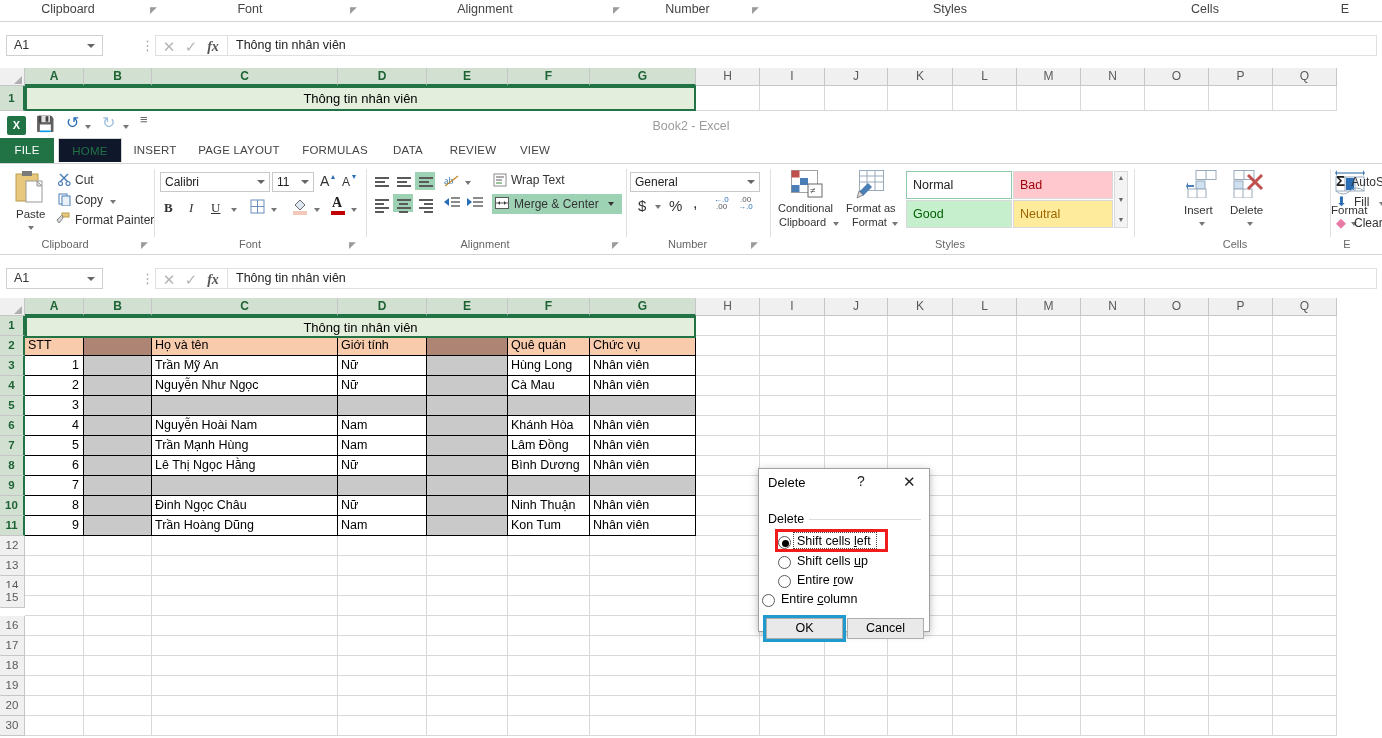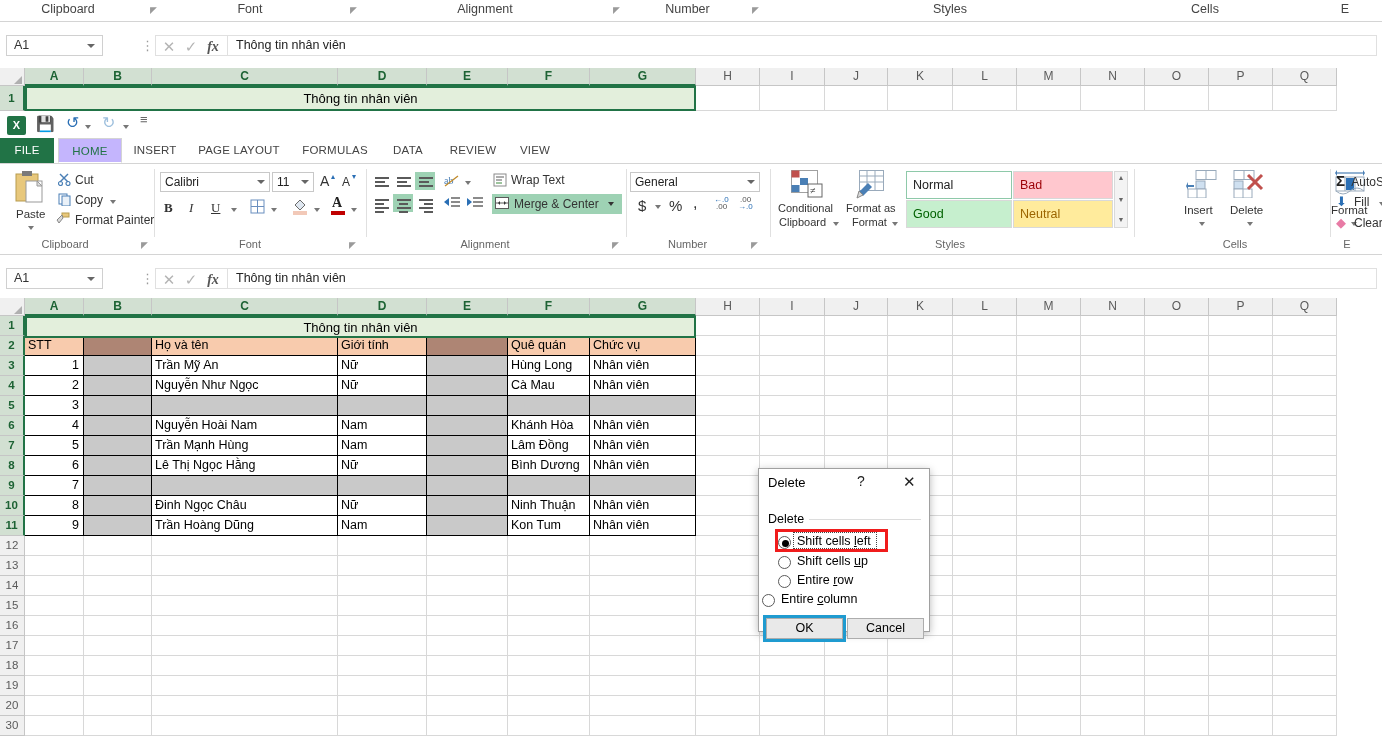--- a/index.html
+++ b/index.html
@@ -83,21 +83,21 @@
   .qat-ic { position:absolute; font-size:15px; color:#7a4f9e; }
   .qat-arrow { position:absolute; font-size:16px; }
   .qat-caret { position:absolute; width:0;height:0;border-left:3px solid transparent;border-right:3px solid transparent;border-top:4px solid #777; }
   .wintitle { position:absolute; width:1382px; text-align:center; font-size:12.5px; color:#9b9b9b; }
 
   
   .tabbar { position:absolute; left:0; width:1382px; height:25px; background:#ffffff; }
   .tab { position:absolute; height:25px; font-size:11.5px; color:#444; text-align:center; line-height:25px;
          letter-spacing:.2px; text-transform:uppercase; }
   .tab.file { background:#217346; color:#fff; font-size:11.5px; }
-  .tab.active { color:#217346; background:#c4b5fd; border:1px solid #d4d4d4; border-bottom:1px solid #fff; }
+  .tab.active { color:#217346; background:#0f172a; border:1px solid #d4d4d4; border-bottom:1px solid #fff; }
 
   .ribbon { position:absolute; left:0; width:1382px; background:#fff;
             border-top:1px solid #d4d4d4; border-bottom:1px solid #d4d4d4; }
   .grp-sep { position:absolute; width:1px; background:#e0e0e0; }
   .grp-lbl { position:absolute; font-size:11px; color:#666; text-align:center; }
   .grp-dia { position:absolute; font-size:9px; color:#9a9a9a; }
 
   .rb-txt { position:absolute; font-size:12px; color:#333; white-space:nowrap; }
   .rb-small { position:absolute; font-size:11.5px; color:#333; white-space:nowrap; }
   .combo { position:absolute; border:1px solid #c8c8c8; background:#fff; font-size:12px;
@@ -214,20 +214,21 @@
     <div class="titlebar" style="height:26px;">
       <div class="xlogo" style="left:7px;top:4px;">
         <span>X</span>
       </div>
       <div class="qat-ic" style="left:36px;top:3px;">💾</div>
       <div class="qat-arrow" style="left:66px;top:1px;color:#2a6fb5;">↺</div>
       <div class="qat-caret" style="left:85px;top:13px;"></div>
       <div class="qat-arrow" style="left:102px;top:1px;color:#9dbfdd;">↻</div>
       <div class="qat-caret" style="left:123px;top:13px;"></div>
       <div class="qat-arrow" style="left:140px;top:0px;color:#666;font-size:13px;">≡</div>
+      <div class="wintitle" style="top:7px;">Book2 - Excel</div>
     </div>
 
     <div class="tabbar" style="top:26px;">
       <div class="tab file" style="left:0;width:54px;">FILE</div>
       <div class="tab active" style="left:58px;width:64px;">HOME</div>
       <div class="tab" style="left:126px;width:58px;">INSERT</div>
       <div class="tab" style="left:190px;width:98px;">PAGE LAYOUT</div>
       <div class="tab" style="left:296px;width:78px;">FORMULAS</div>
       <div class="tab" style="left:382px;width:52px;">DATA</div>
       <div class="tab" style="left:442px;width:62px;">REVIEW</div>
@@ -562,21 +563,21 @@
           <div class="rowhdr sel" style="top: 98px; height: 20px; line-height: 19px;">5</div>
           <div class="rowhdr sel" style="top: 118px; height: 20px; line-height: 19px;">6</div>
           <div class="rowhdr sel" style="top: 138px; height: 20px; line-height: 19px;">7</div>
           <div class="rowhdr sel" style="top: 158px; height: 20px; line-height: 19px;">8</div>
           <div class="rowhdr sel" style="top: 178px; height: 20px; line-height: 19px;">9</div>
           <div class="rowhdr sel" style="top: 198px; height: 20px; line-height: 19px;">10</div>
           <div class="rowhdr sel" style="top: 218px; height: 20px; line-height: 19px;">11</div>
           <div class="rowhdr" style="top: 238px; height: 20px; line-height: 19px;">12</div>
           <div class="rowhdr" style="top: 258px; height: 20px; line-height: 19px;">13</div>
           <div class="rowhdr" style="top: 278px; height: 20px; line-height: 19px;">14</div>
-          <div class="rowhdr" style="top: 298px; height: 20px; line-height: 19px; text-align: center;">15</div>
+          <div class="rowhdr" style="top: 290px; height: 20px; line-height: 19px; text-align: center;">15</div>
           <div class="rowhdr" style="top: 318px; height: 20px; line-height: 19px;">16</div>
           <div class="rowhdr" style="top: 338px; height: 20px; line-height: 19px;">17</div>
           <div class="rowhdr" style="top: 358px; height: 20px; line-height: 19px;">18</div>
           <div class="rowhdr" style="top: 378px; height: 20px; line-height: 19px;">19</div>
           <div class="rowhdr" style="top: 398px; height: 20px; line-height: 19px;">20</div>
           <div class="rowhdr" style="top: 418px; height: 20px; line-height: 19px;">30</div>
         </div>
       <div id="main-cells">
           <div class="cell" style="left: 696px; top: 18px; width: 64px; height: 20px; line-height: 18px;"></div>
           <div class="cell" style="left: 760px; top: 18px; width: 65px; height: 20px; line-height: 18px;"></div>

